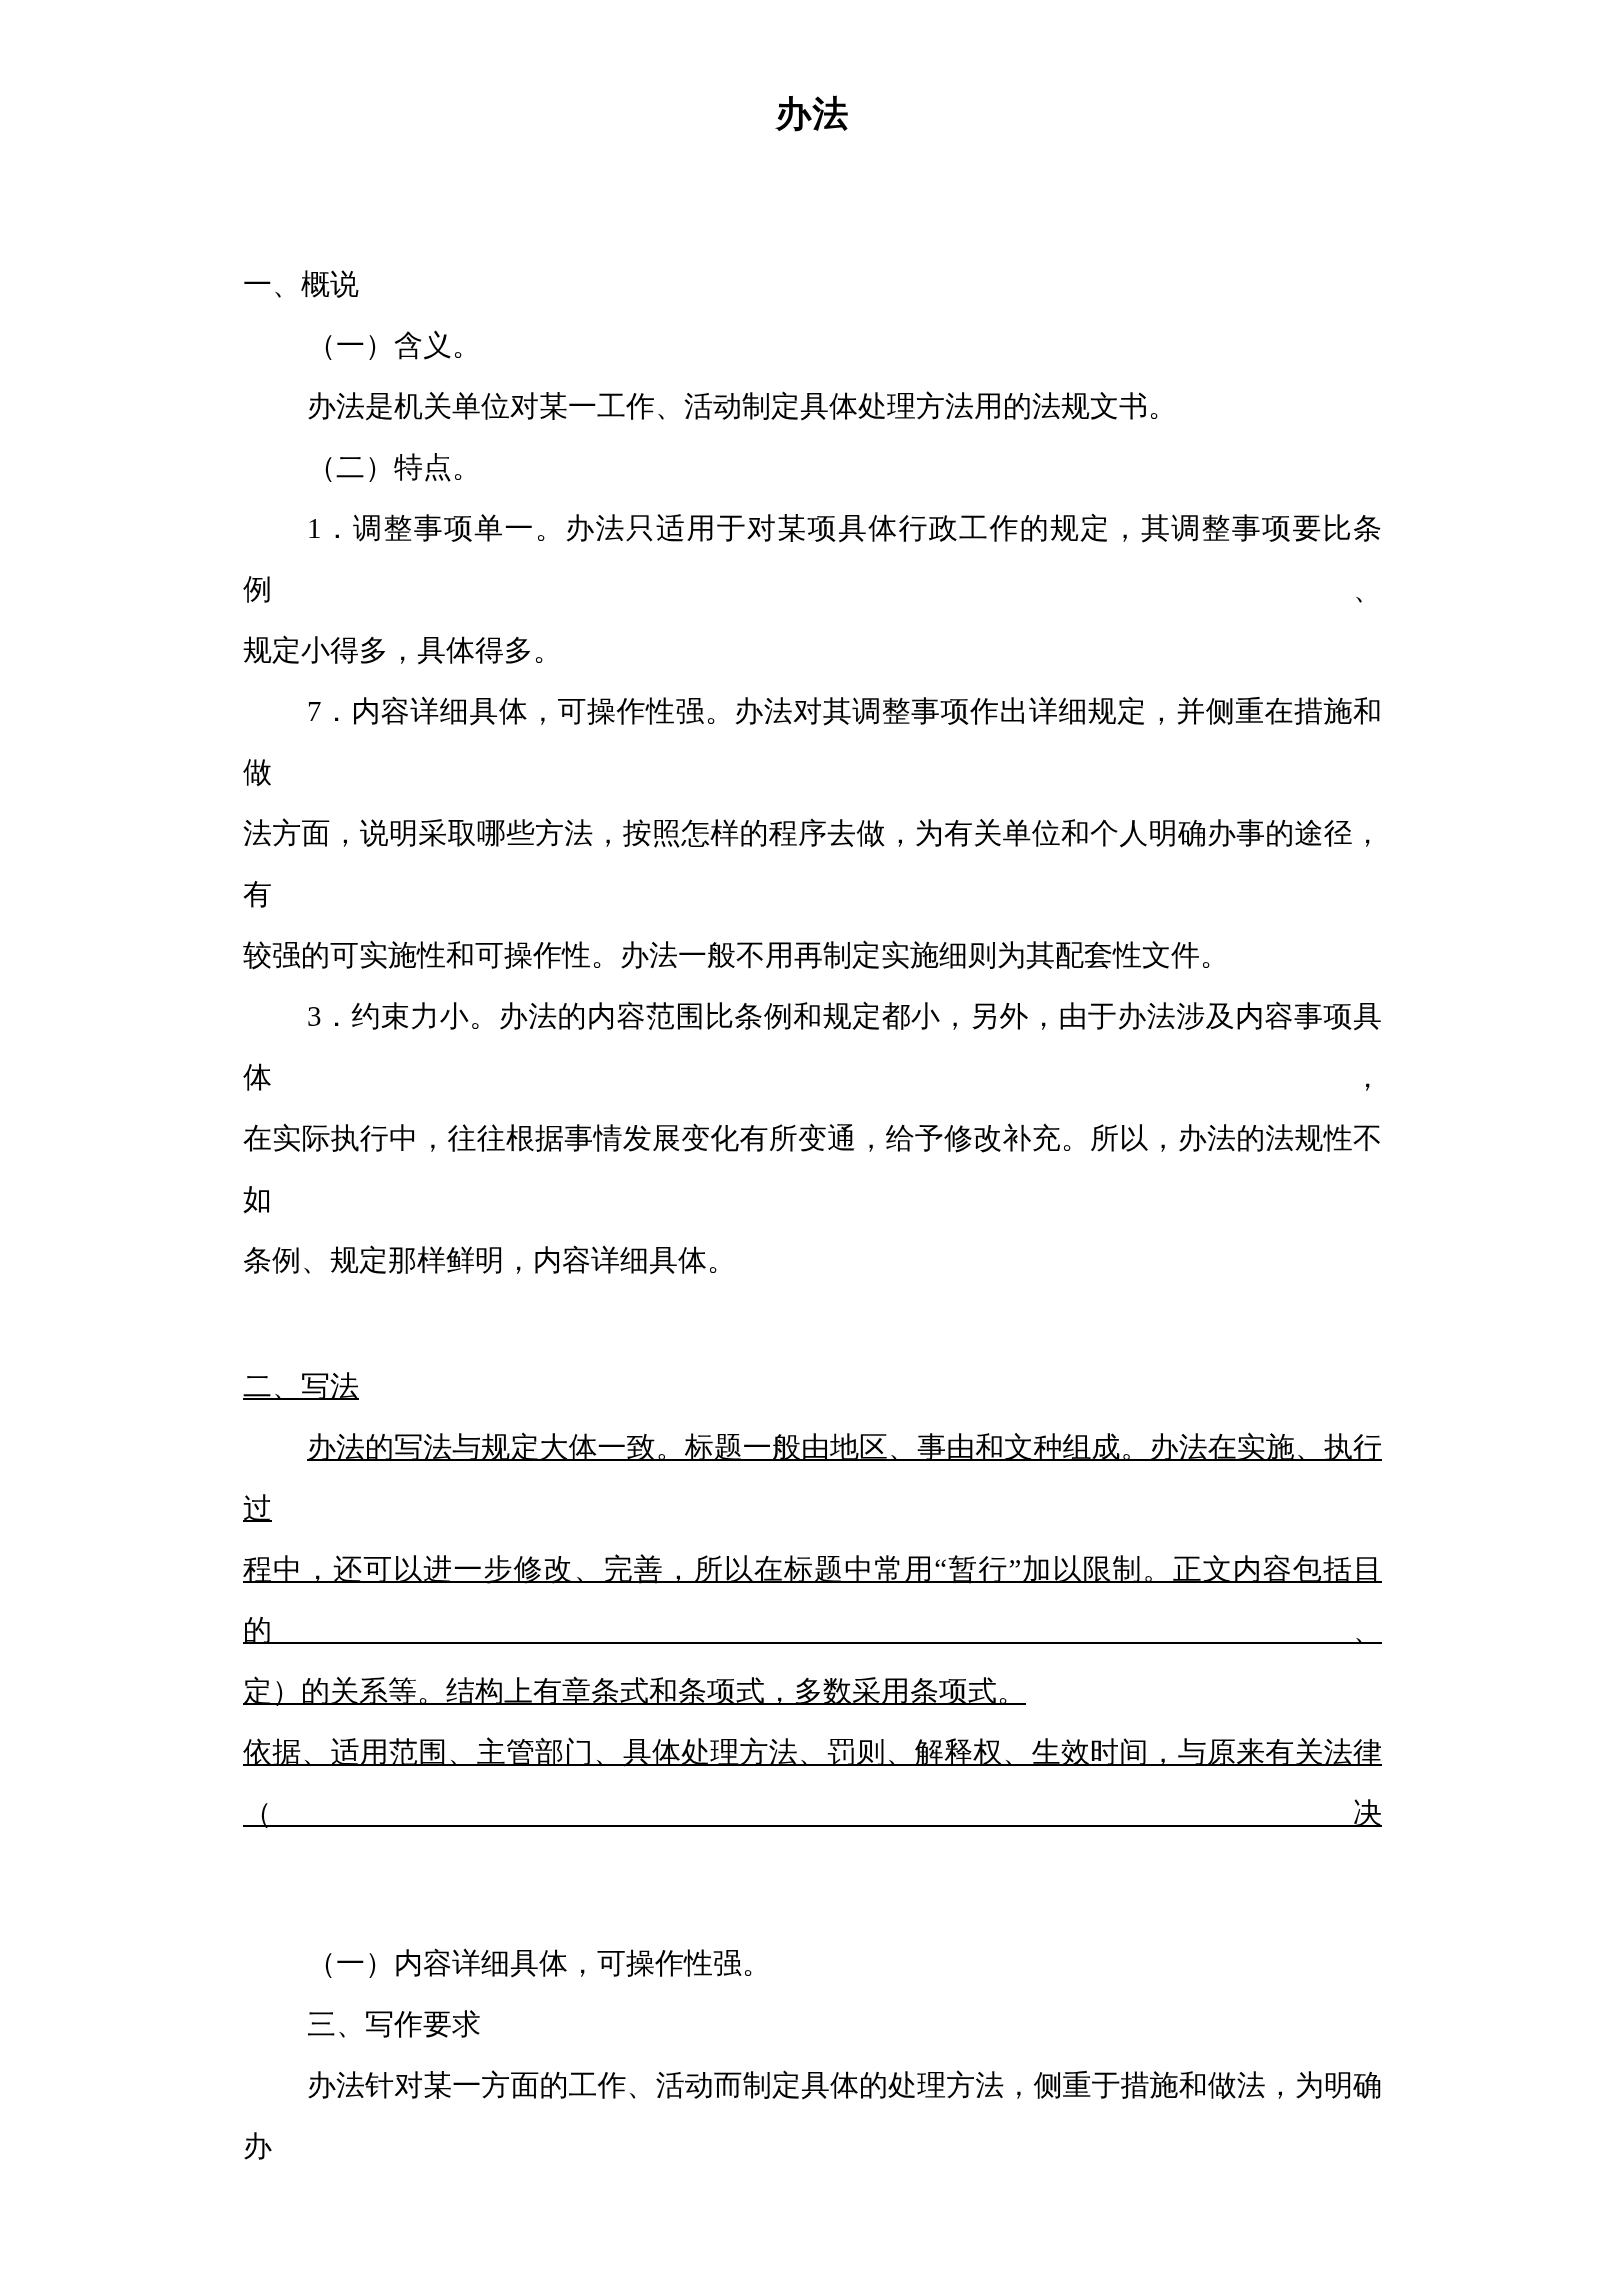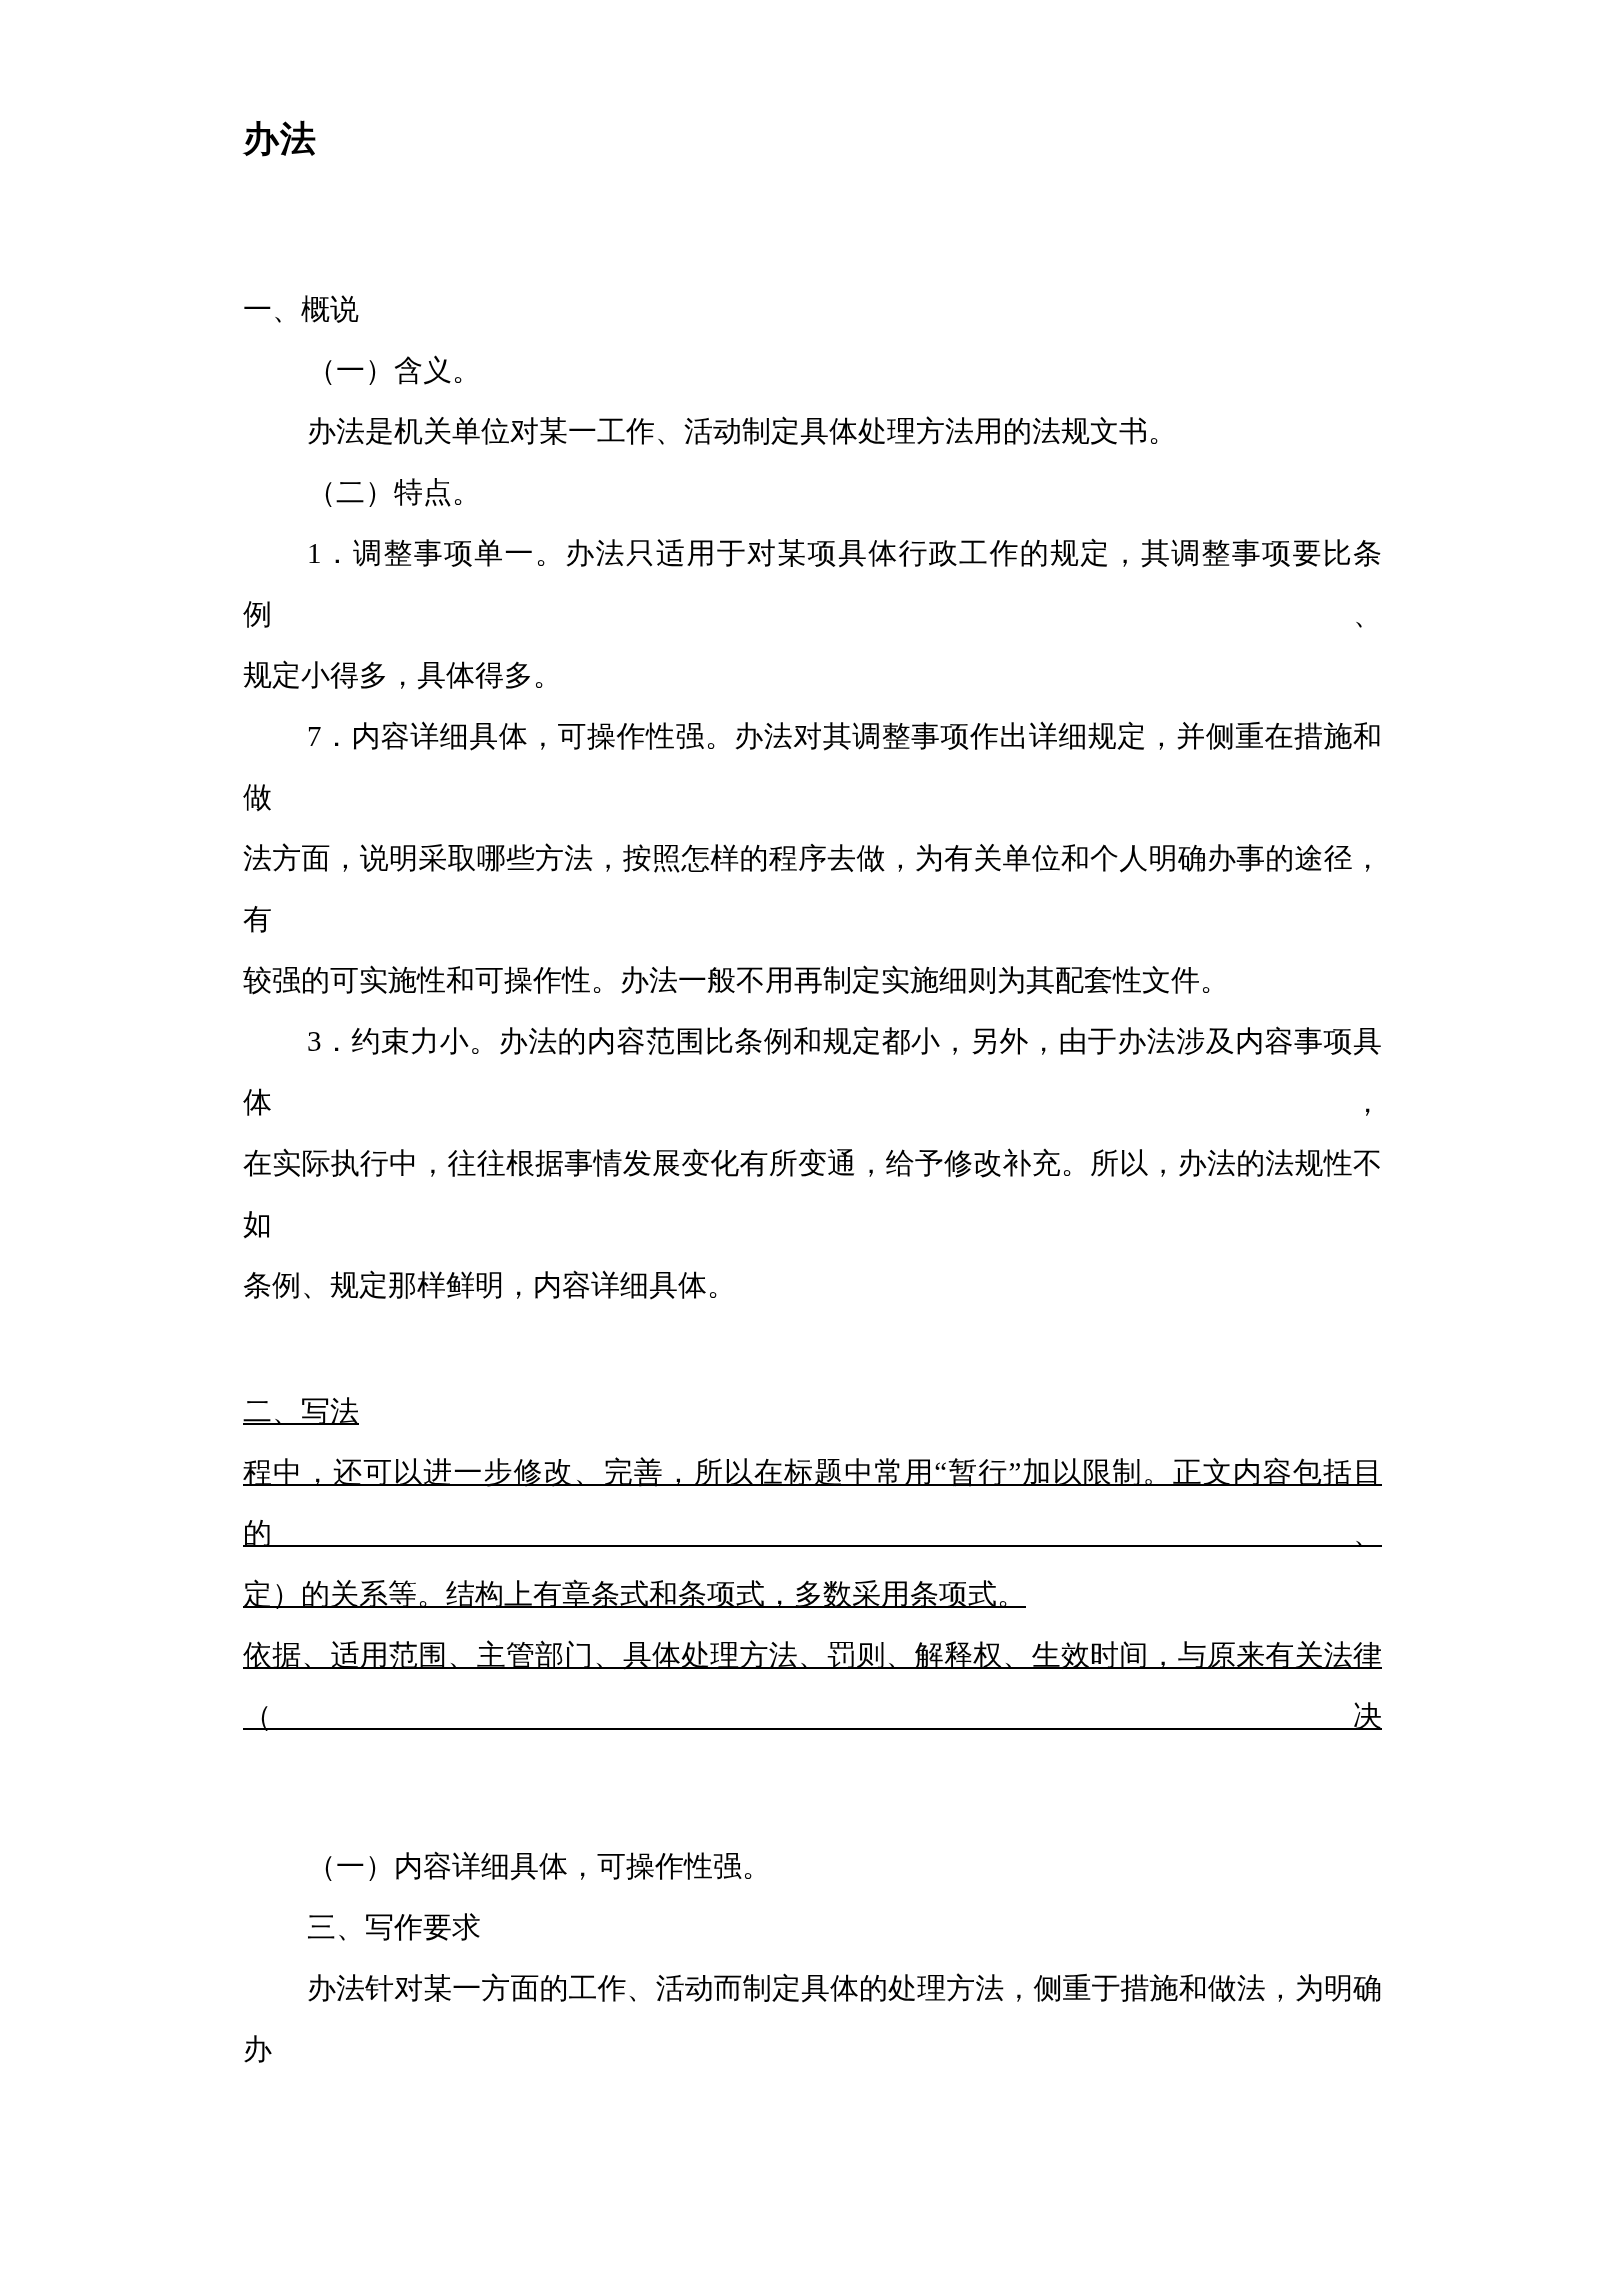--- a/index.html
+++ b/index.html
@@ -13,24 +13,25 @@
     height: 2294px;
     box-sizing: border-box;
     background: #ffffff;
     color: #000000;
     padding: 0 241px 0 243px;
     overflow: hidden;
     font-family: "Liberation Serif", "DejaVu Serif", serif;
   }
   .doc-title {
     margin: 0;
-    padding-top: 113px;
+    padding-top: 88px;
     font-size: 36px;
     line-height: 53px;
     font-weight: 700;
+    text-align: center;
     letter-spacing: 0.9px;
   }
   .sec { margin: 0; }
   .sec-1 { margin-top: 113px; }
   .sec-2 { margin-top: 65px; text-decoration: underline; }
   .sec-3 { margin-top: 89px; }
   .line {
     font-size: 29px;
     line-height: 61px;
     white-space: normal;
@@ -59,20 +60,21 @@
     <div class="line ind fill">7．内容详细具体，可操作性强。办法对其调整事项作出详细规定，并侧重在措施和做</div>
     <div class="line fill">法方面，说明采取哪些方法，按照怎样的程序去做，为有关单位和个人明确办事的途径，有</div>
     <div class="line">较强的可实施性和可操作性。办法一般不用再制定实施细则为其配套性文件。</div>
     <div class="line ind fill">3．约束力小。办法的内容范围比条例和规定都小，另外，由于办法涉及内容事项具体，</div>
     <div class="line fill">在实际执行中，往往根据事情发展变化有所变通，给予修改补充。所以，办法的法规性不如</div>
     <div class="line">条例、规定那样鲜明，内容详细具体。</div>
   </section>
 
   <section class="sec sec-2">
     <div class="line">二、写法</div>
+    <div class="line ind fill">办法的写法与规定大体一致。标题一般由地区、事由和文种组成。办法在实施、执行过</div>
     <div class="line fill">程中，还可以进一步修改、完善，所以在标题中常用“暂行”加以限制。正文内容包括目的、</div>
     <div class="line">定）的关系等。结构上有章条式和条项式，多数采用条项式。</div>
     <div class="line fill">依据、适用范围、主管部门、具体处理方法、罚则、解释权、生效时间，与原来有关法律（决</div>
   </section>
 
   <section class="sec sec-3">
     <div class="line ind">（一）内容详细具体，可操作性强。</div>
     <div class="line ind">三、写作要求</div>
     <div class="line ind fill">办法针对某一方面的工作、活动而制定具体的处理方法，侧重于措施和做法，为明确办</div>
 

